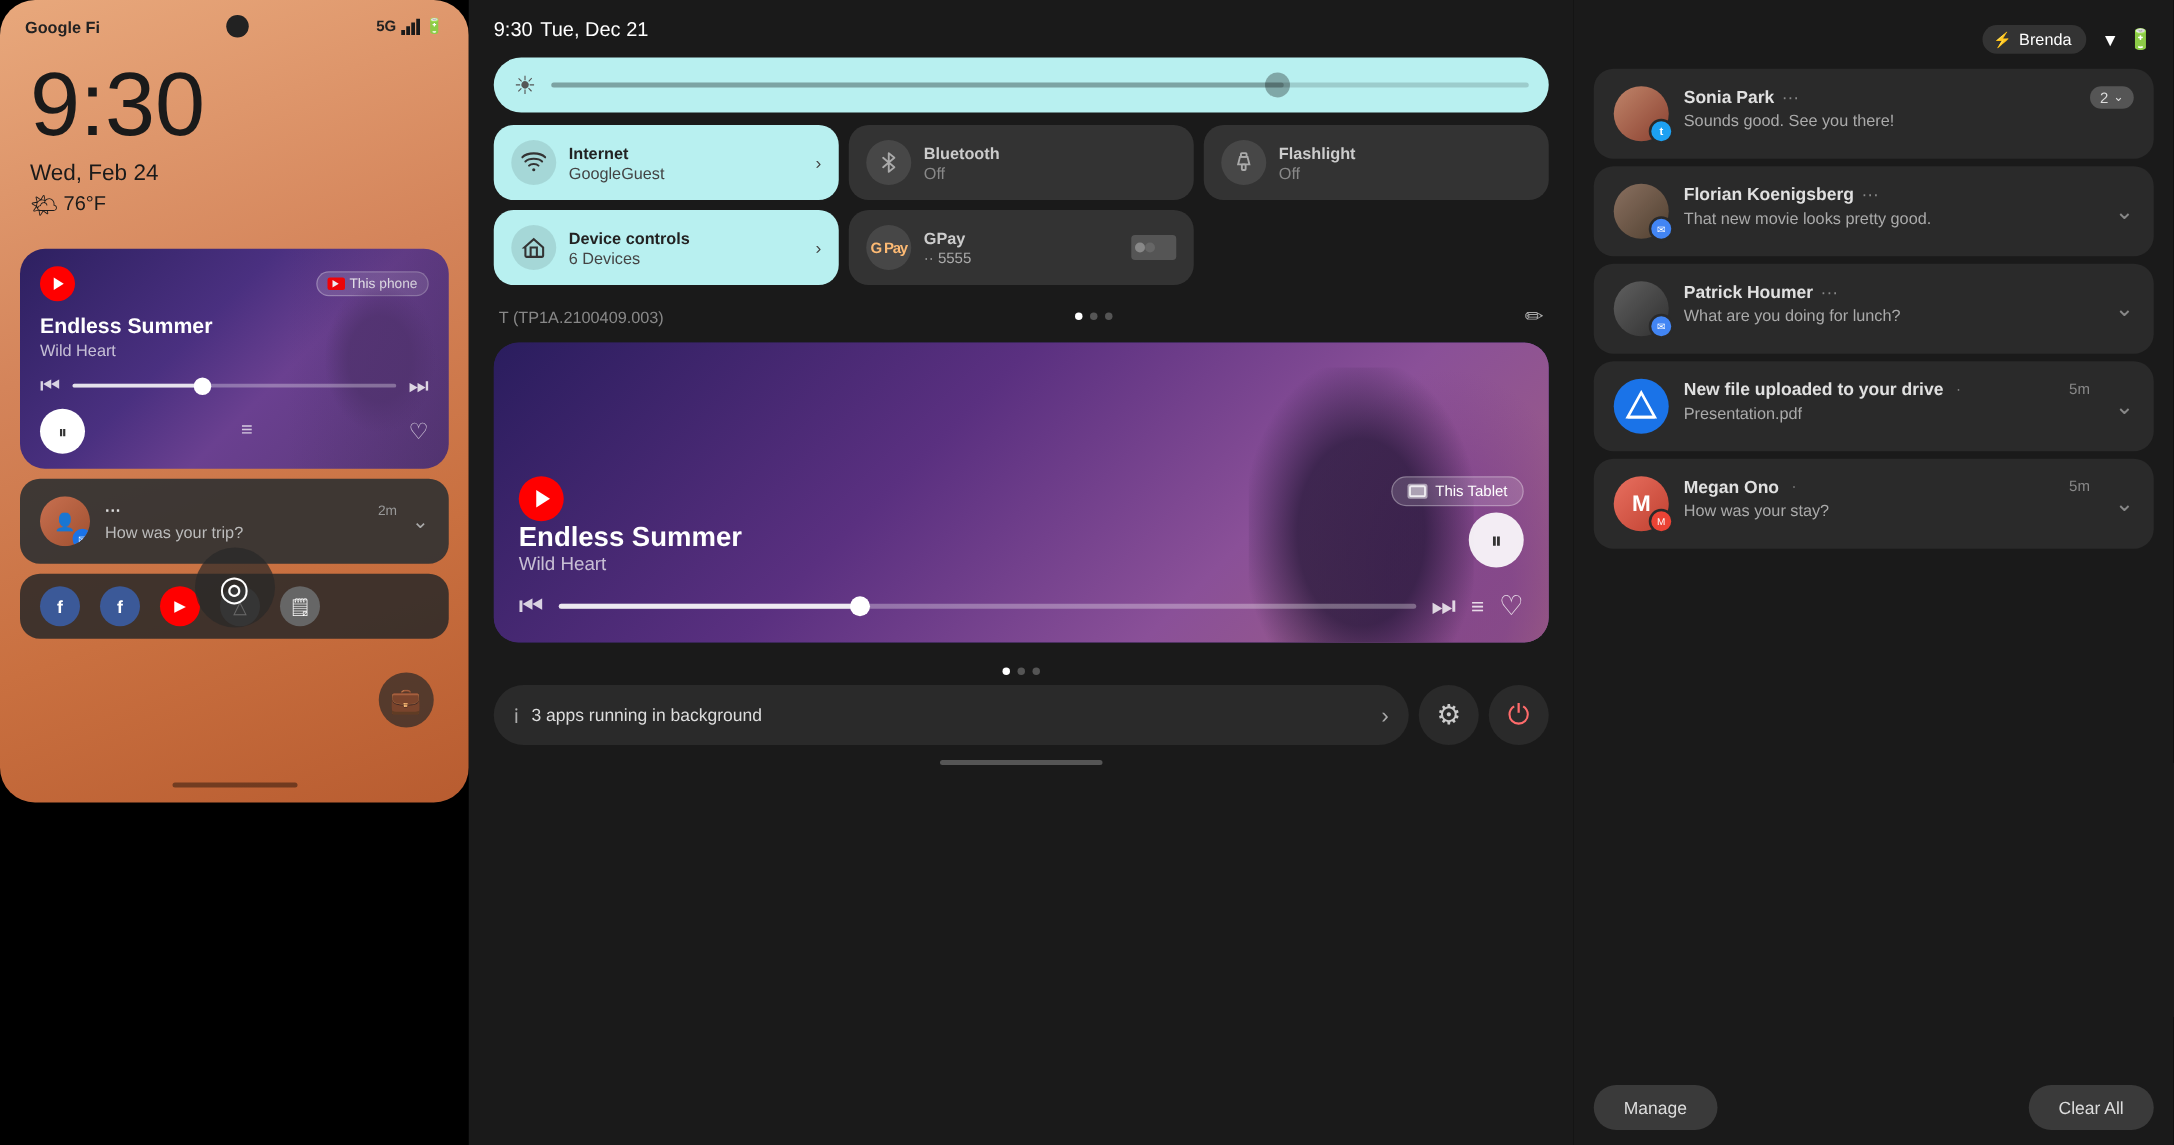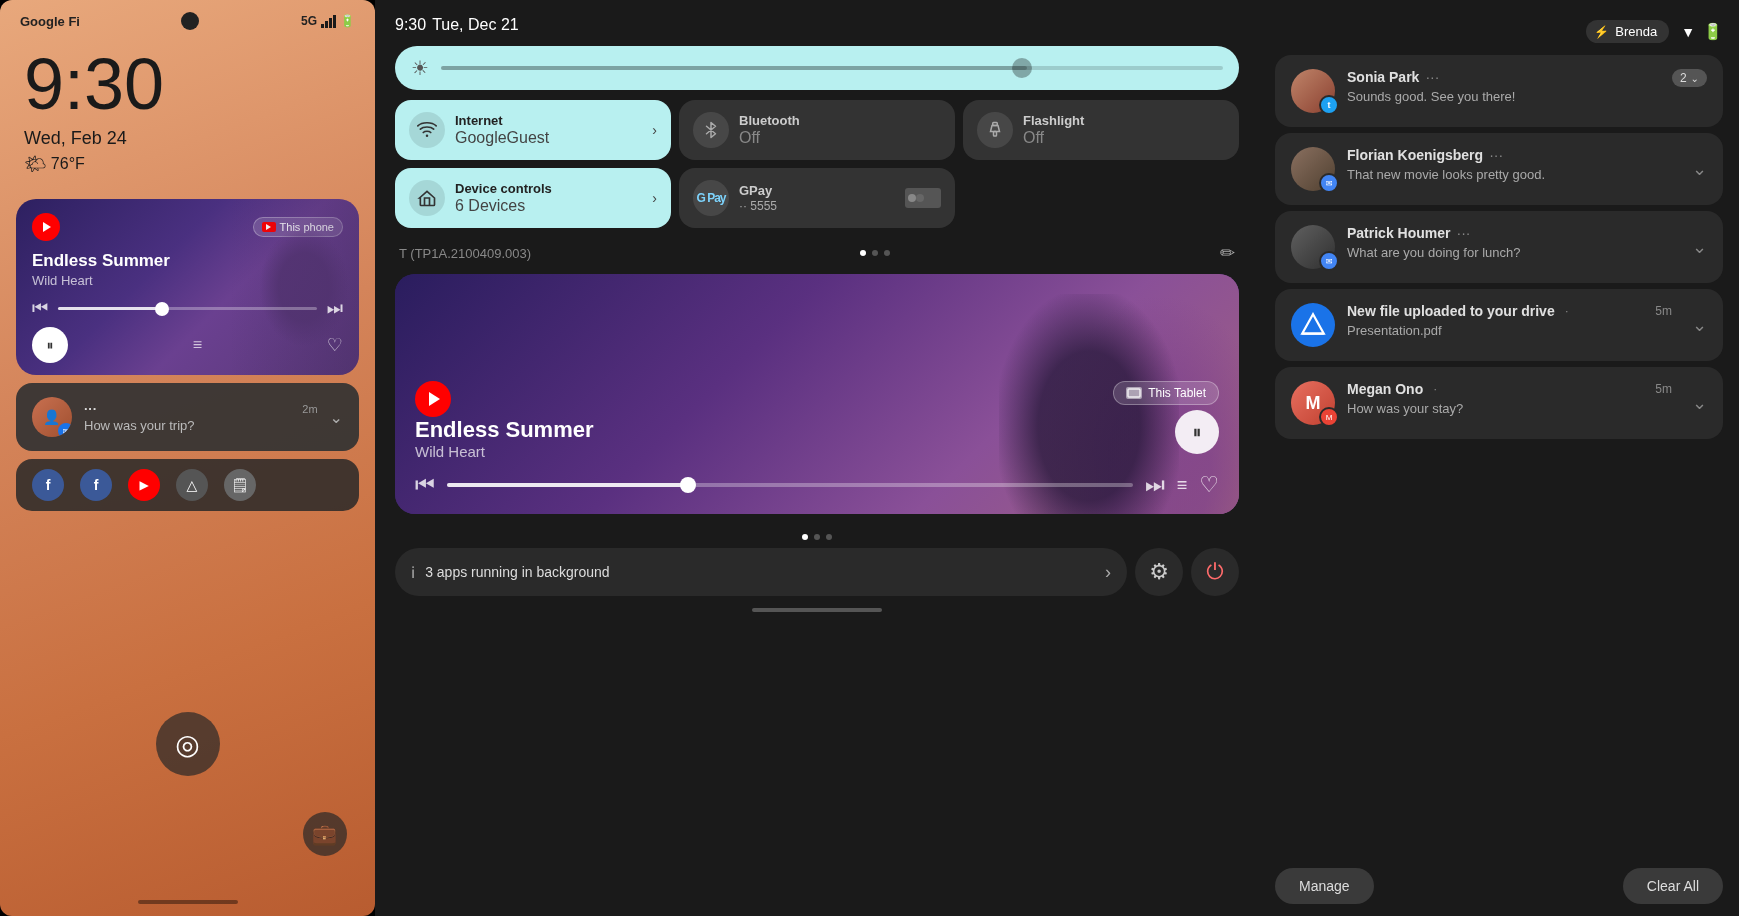--- a/index.html
+++ b/index.html
@@ -9,23 +9,23 @@
       background: #000;
       font-family: 'Segoe UI', Arial, sans-serif;
       overflow: hidden;
       display: flex;
       flex-direction: row;
     }
 
     
     .phone-panel {
       width: 375px;
-      height: 916px;
+      height: 642px;
       background: linear-gradient(160deg, #e8a87c 0%, #d4845a 40%, #c97040 70%, #b85c30 100%);
-      border-radius: 12px;
+      border-radius: 28px;
       position: relative;
       overflow: hidden;
       flex-shrink: 0;
     }
     .phone-status-bar {
       display: flex;
       justify-content: space-between;
       align-items: center;
       padding: 12px 20px 8px;
       font-size: 13px;
@@ -333,21 +333,21 @@
       border-radius: 50%;
       display: flex; align-items: center; justify-content: center;
       font-size: 18px;
       flex-shrink: 0;
     }
     .tile-icon-active { background: rgba(0,0,0,0.1); color: #333; }
     .tile-icon-inactive { background: rgba(255,255,255,0.1); color: #aaa; }
     .tile-label { font-size: 13px; font-weight: 600; }
     .tile-label-active { color: #222; }
     .tile-label-inactive { color: #ccc; }
-    .tile-sublabel { font-size: 16px; margin-top: 1px; }
+    .tile-sublabel { font-size: 13px; margin-top: 1px; }
     .tile-sublabel-active { color: #444; }
     .tile-sublabel-inactive { color: #888; }
     .tile-chevron { margin-left: auto; color: #666; font-size: 14px; }
     .tile-chevron-active { color: #444; }
     .tile-gpay-dots { font-size: 12px; color: #aaa; }
 
     
     .device-id-row {
       display: flex; justify-content: space-between; align-items: center;
       padding: 4px 4px;
@@ -786,21 +786,21 @@
         </svg>
       </div>
       <div>
         <div class="tile-label tile-label-active">Device controls</div>
         <div class="tile-sublabel tile-sublabel-active">6 Devices</div>
       </div>
       <span class="tile-chevron tile-chevron-active">›</span>
     </div>
 
     <div class="tile tile-inactive">
-      <div class="tile-icon tile-icon-inactive" style="font-size:12px;font-weight:700;color:#7dd3fc;letter-spacing:-1px">G Pay</div>
+      <div class="tile-icon tile-icon-inactive" style="font-size:12px;font-weight:700;color:#fdba74;letter-spacing:-1px">G Pay</div>
       <div>
         <div class="tile-label tile-label-inactive">GPay</div>
         <div class="tile-sublabel tile-sublabel-inactive tile-gpay-dots">·· 5555</div>
       </div>
       <div style="margin-left:auto;width:36px;height:20px;background:#555;border-radius:3px;display:flex;gap:3px;padding:3px;align-items:center;">
         <div style="width:8px;height:8px;background:#888;border-radius:50%;"></div>
         <div style="width:8px;height:8px;background:#666;border-radius:50%;margin-left:-3px;"></div>
       </div>
     </div>
   </div>

